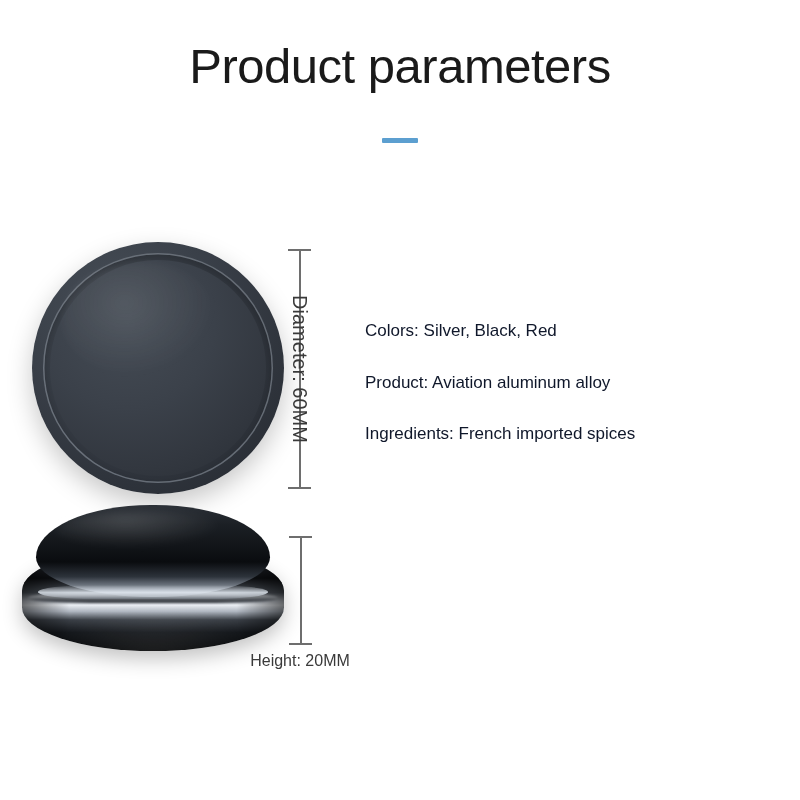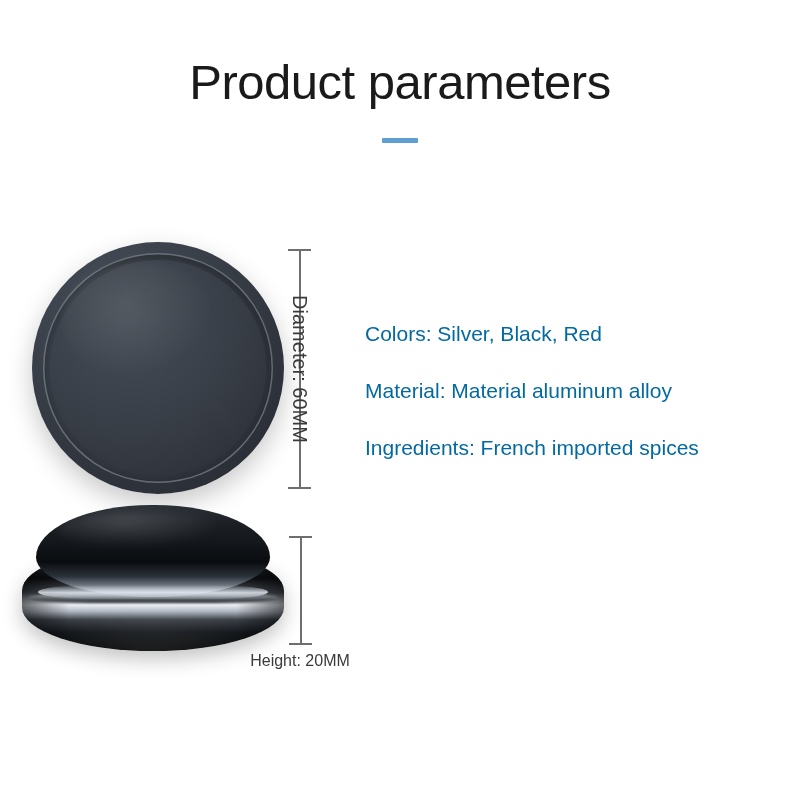--- a/index.html
+++ b/index.html
@@ -13,21 +13,21 @@
     height: 800px;
     background: #ffffff;
     overflow: hidden;
     font-family: "Liberation Sans", sans-serif;
   }
 
   
   .title {
     position: absolute;
     left: 0;
-    top: 56px;
+    top: 40px;
     width: 800px;
     text-align: center;
     font-size: 49px;
     font-weight: 400;
     color: #1a1a1a;
     letter-spacing: -0.5px;
     line-height: 1.1;
   }
   .accent-bar {
     position: absolute;
@@ -244,23 +244,23 @@
   }
 
   
   .specs {
     position: absolute;
     left: 365px;
     top: 320px;
     width: 430px;
   }
   .spec-item {
-    font-size: 21px;
+    font-size: 17px;
     line-height: 1.33;
-    color: #0369a1;
+    color: #0f172a;
     margin-bottom: 29px;
     white-space: pre-line;
   }
   .spec-item:last-child {
     margin-bottom: 6px;
   }
 </style>
 </head>
 <body>
 
@@ -291,17 +291,17 @@
   <div class="dim-cap dim-diameter-cap-bottom"></div>
   <div class="dim-diameter-label">Diameter: 60MM</div>
 
   <div class="dim-line dim-height-stem"></div>
   <div class="dim-cap dim-height-cap-top"></div>
   <div class="dim-cap dim-height-cap-bottom"></div>
   <div class="dim-height-label">Height: 20MM</div>
 
   <div class="specs">
     <div class="spec-item">Colors: Silver, Black, Red</div>
-    <div class="spec-item">Material: Material aluminum alloy</div>
+    <div class="spec-item">Product: Aviation aluminum alloy</div>
     <div class="spec-item">Ingredients: French imported spices</div>
   </div>
 
 </div>
 
 </body></html>

